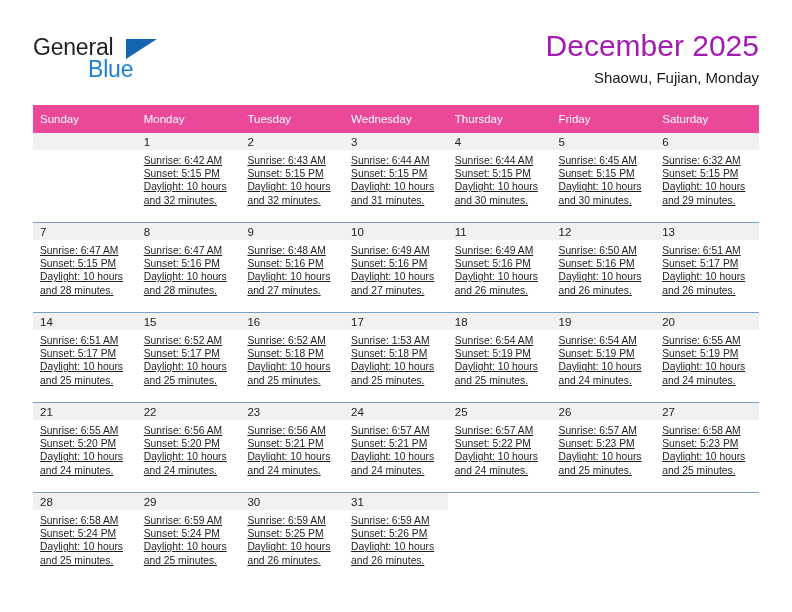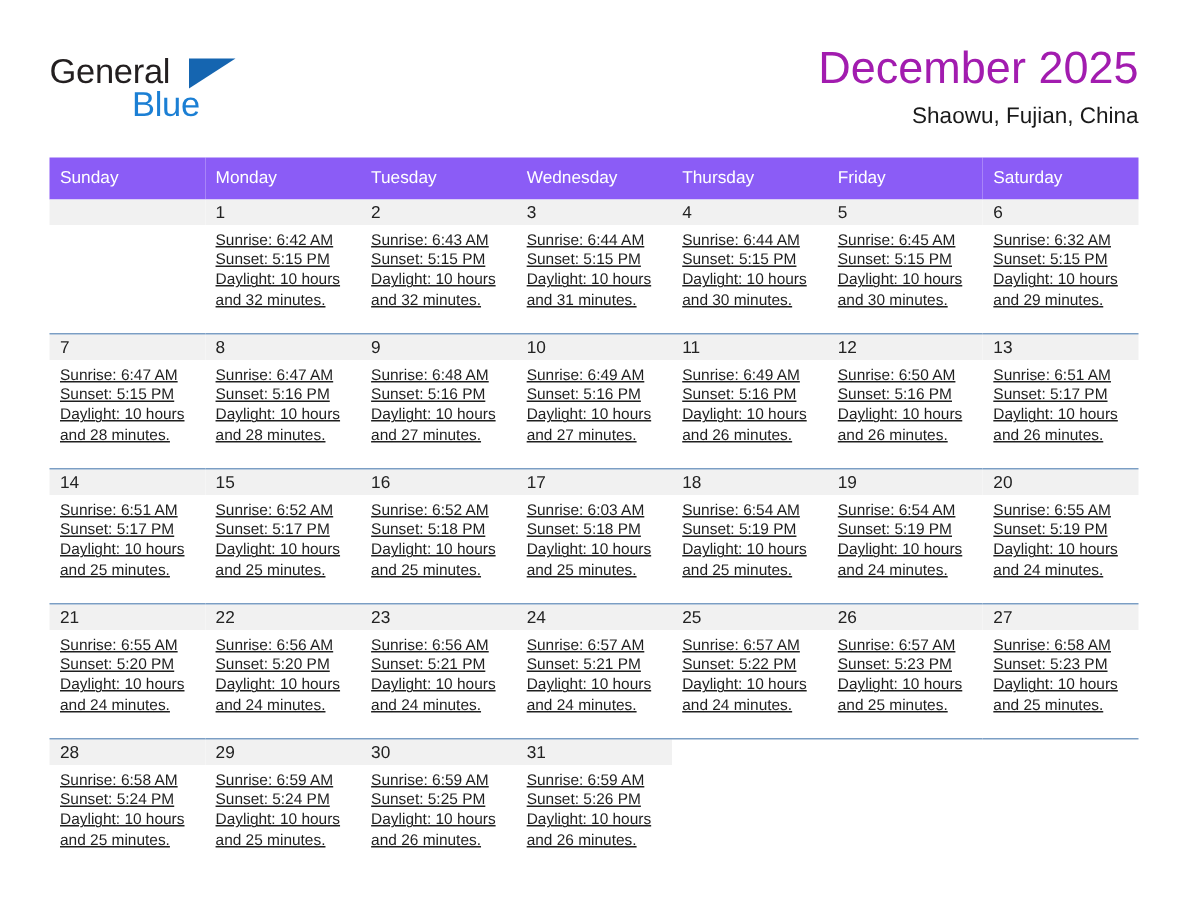--- a/index.html
+++ b/index.html
@@ -89,21 +89,21 @@
   
   .calendar {
     position: absolute;
     left: 33px;
     top: 105px;
     width: 726px;
     border-collapse: collapse;
     table-layout: fixed;
   }
   .calendar th {
-    background: #8b5cf6;
+    background: #ec4899;
     color: #ffffff;
     font-size: 11.5px;
     font-weight: normal;
     text-align: left;
     padding: 5px 0 5px 7px;
     height: 18px;
     vertical-align: middle;
   }
   .calendar td {
     width: 103.7px;
@@ -153,21 +153,21 @@
   <div class="header">
 
     <div class="logo">
       <span class="logo-general">General</span>
       <span class="logo-triangle"></span>
       <span class="logo-blue">Blue</span>
     </div>
 
     <div class="title-block">
       <div class="month-title">December 2025</div>
-      <div class="location-subtitle">Shaowu, Fujian, China</div>
+      <div class="location-subtitle">Shaowu, Fujian, Monday</div>
     </div>
 
   </div>
 
   <table class="calendar">
     <thead>
       <tr>
         <th>Sunday</th>
         <th>Monday</th>
         <th>Tuesday</th>
@@ -367,21 +367,21 @@
                 <div>Sunset: 5:18 PM</div>
                 <div>Daylight: 10 hours</div>
                 <div>and 25 minutes.</div>
               </div>
             </div>
           </td>
           <td class="day-cell">
             <div class="day-cell-inner">
               <div class="day-number">17</div>
               <div class="day-info">
-                <div>Sunrise: 6:03 AM</div>
+                <div>Sunrise: 1:53 AM</div>
                 <div>Sunset: 5:18 PM</div>
                 <div>Daylight: 10 hours</div>
                 <div>and 25 minutes.</div>
               </div>
             </div>
           </td>
           <td class="day-cell">
             <div class="day-cell-inner">
               <div class="day-number">18</div>
               <div class="day-info">

